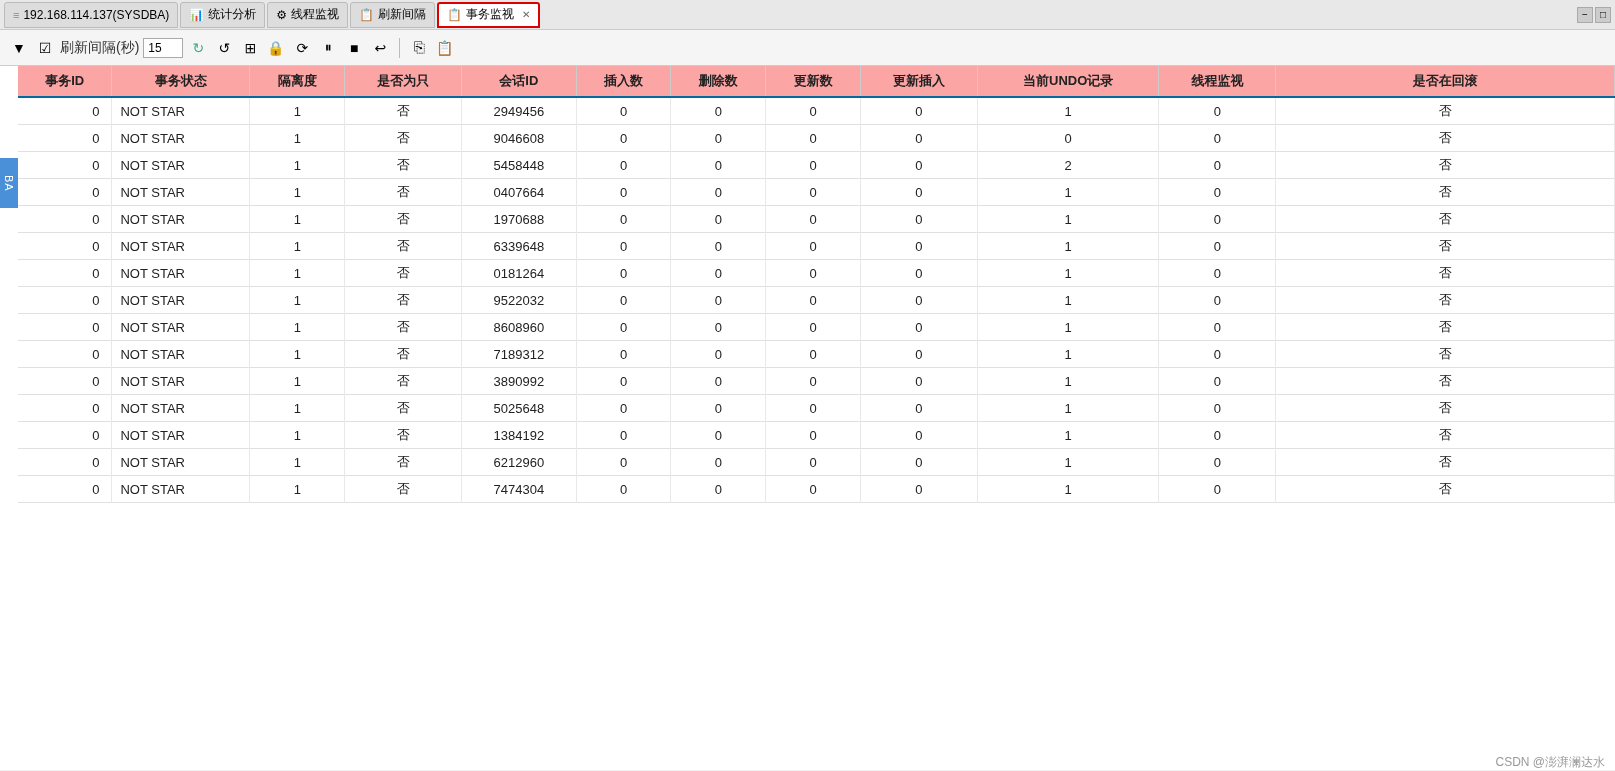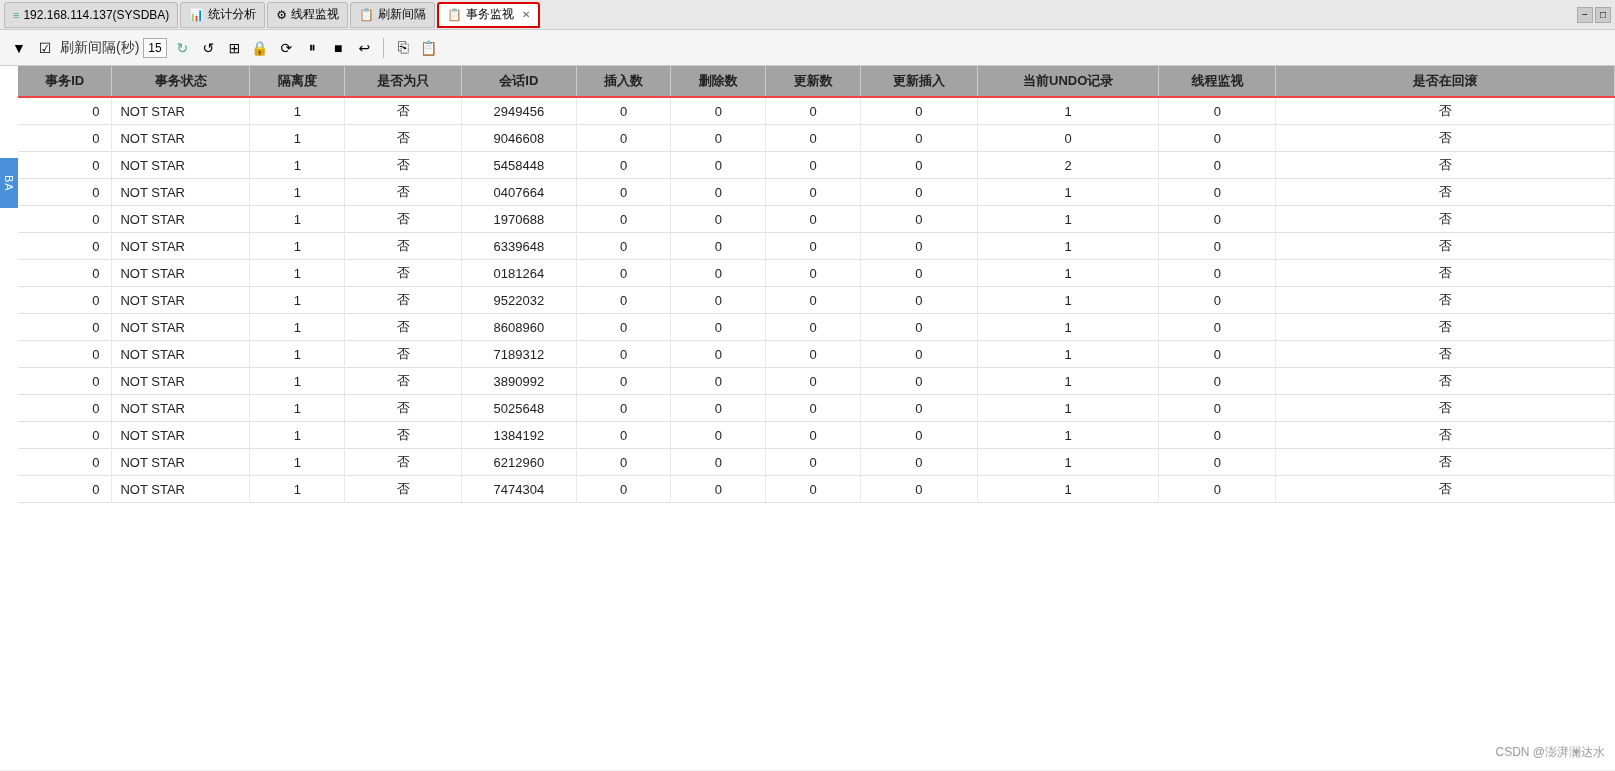--- a/index.html
+++ b/index.html
@@ -74,21 +74,21 @@
       border: 1px solid transparent;
       cursor: pointer;
       border-radius: 2px;
       font-size: 14px;
     }
     .toolbar-label {
       font-size: 14px;
       color: #333;
     }
     .toolbar-input {
-      width: 24px;
+      width: 40px;
       height: 20px;
       border: 1px solid #aaa;
       padding: 0 4px;
       font-size: 12px;
       background: #fff;
     }
     .toolbar-separator {
       width: 1px;
       height: 20px;
       background: #bbb;
@@ -120,22 +120,22 @@
       position: relative;
     }
 
     
     .data-table {
       width: 100%;
       border-collapse: collapse;
       font-size: 13px;
     }
     .data-table thead tr {
-      background: #a3a3a3;
-      border-bottom: 2px solid #ef4444;
+      background: #fca5a5;
+      border-bottom: 2px solid #0369a1;
     }
     .data-table th {
       padding: 6px 8px;
       text-align: center;
       border-right: 1px solid #ccc;
       font-weight: bold;
       color: #222;
       white-space: nowrap;
     }
     .data-table tbody tr {
@@ -146,21 +146,21 @@
       text-align: center;
       border-right: 1px solid #e8e8e8;
       white-space: nowrap;
       color: #222;
     }
     .data-table td:first-child { text-align: right; padding-right: 12px; }
     .data-table td:nth-child(2) { text-align: left; }
 
     .watermark {
       position: fixed;
-      bottom: 10px;
+      bottom: 0;
       right: 10px;
       font-size: 12px;
       color: #999;
     }
 
     .table-wrapper {
       overflow-x: auto;
       overflow-y: auto;
       height: calc(771px - 67px);
     }

